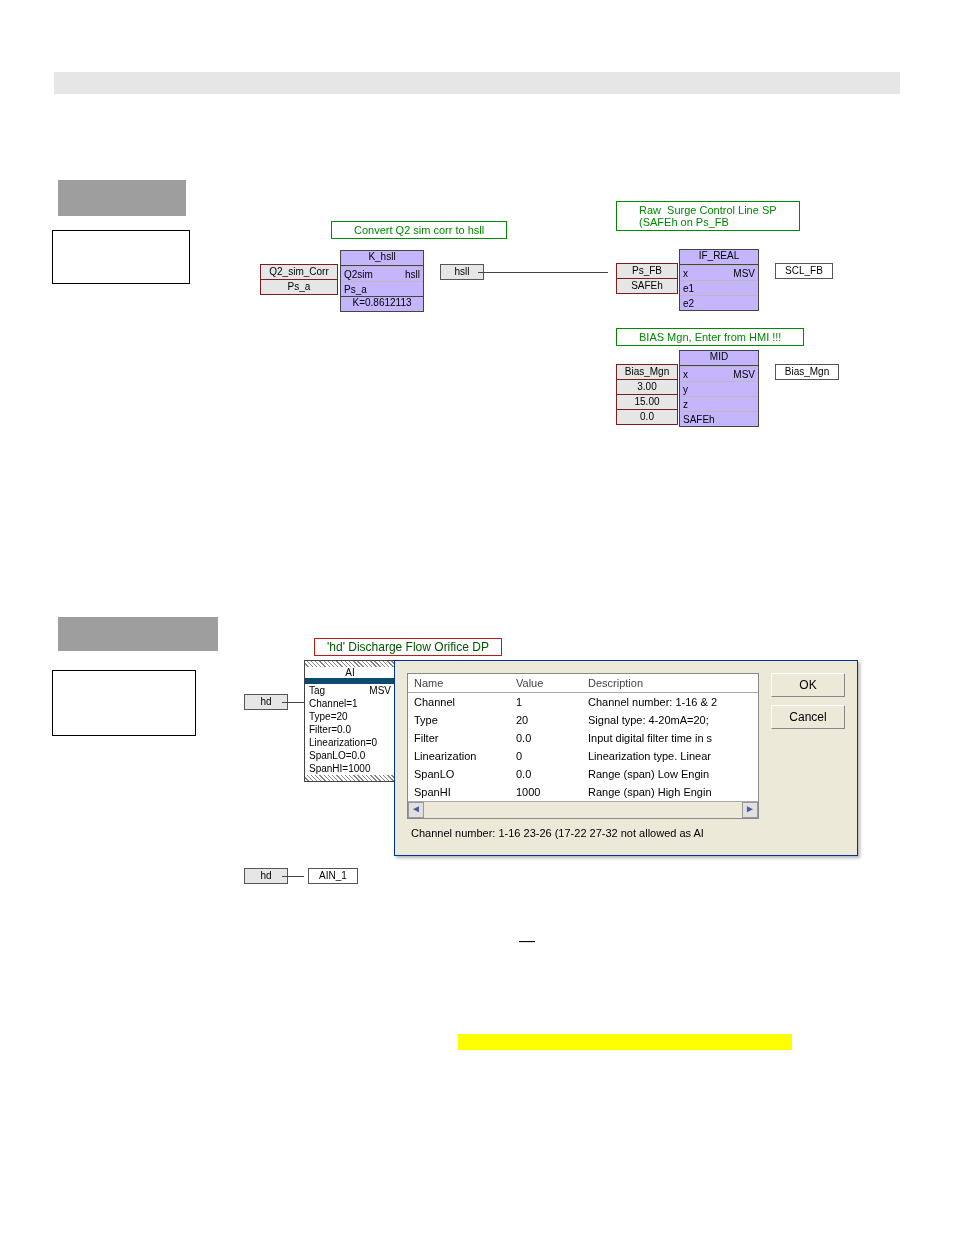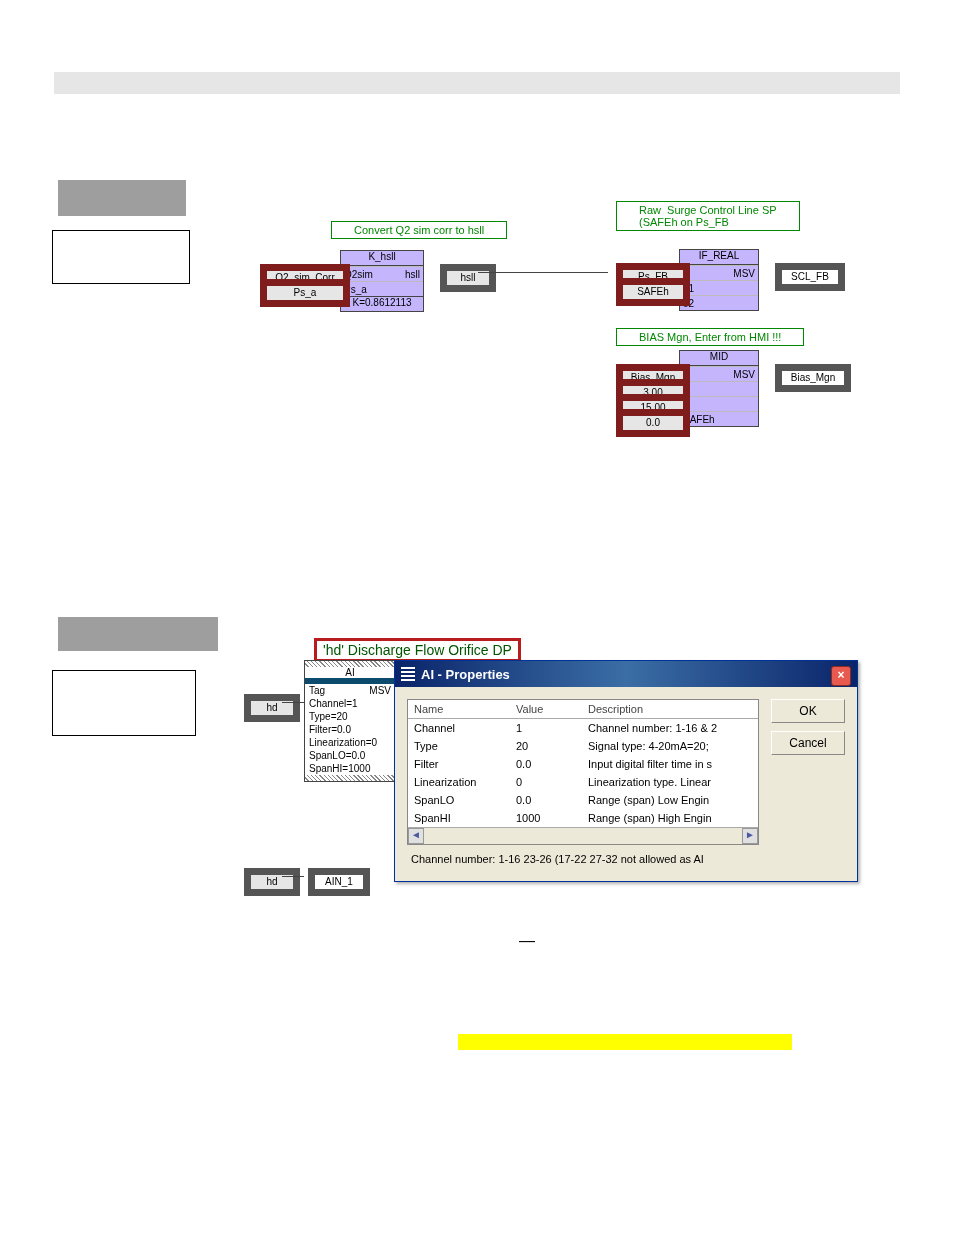--- a/index.html
+++ b/index.html
@@ -40,21 +40,21 @@
     background: #fff;
   }
   .blk {
     border: 1px solid #444;
     background: #c4b5fd;
     position: absolute;
     font-size: 10px;
     text-align: center;
   }
   .in-tag, .out-tag {
-    border: 7px solid #7f1d1d;
+    border: 1px solid #7f1d1d;
     position: absolute;
     font-size: 10px;
     padding: 1px 4px;
     height: 12px;
     line-height: 12px;
     text-align: center;
   }
   .in-tag { background: #e6e6e6; }
   .out-tag  { background: #fff; border-color:#555;}
   .port-row { height:14px; border-top:1px solid #bbb; display:flex; justify-content:space-between; padding:0 3px; align-items:center;}
@@ -85,21 +85,21 @@
   .gh div{border-bottom:1px solid #aaa;}
   .gr{display:flex;font-size:11px;}
   .c1{width:90px;}
   .c2{width:60px;}
   .c3{flex:1;}
   .winbtn{width:72px;height:22px;background:#ece9d8;border:1px solid #888;border-top-color:#fff;border-left-color:#fff;
     border-radius:0;font-size:12px;display:flex;align-items:center;justify-content:center;}
   .hscroll{display:flex;justify-content:space-between;align-items:center;border-top:1px solid #aaa;background:#ece9d8;height:16px;}
   .hscroll span{width:16px;height:16px;background:#e0e0e0;border:1px solid #999;box-sizing:border-box;text-align:center;line-height:12px;font-size:10px;color:#4a5aa0;}
   .status{font-size:11px;padding:8px 4px 4px;}
-  .hd-label{position:absolute;border:3px solid #b91c1c;color:#050;font-size:14px;padding:1px 6px;}
+  .hd-label{position:absolute;border:1px solid #b91c1c;color:#050;font-size:12px;padding:1px 12px;}
   .ai-block{position:absolute;border:1px solid #444;background:#fff;font-size:10px;}
   .ai-block .row{padding:1px 4px;}
   .hatch{background:repeating-linear-gradient(45deg,#fff,#fff 2px,#888 2px,#888 3px);}
   .yellow{background:#ffff00;position:absolute;height:16px;}
   .mdash{position:absolute;font-size:16px;}
 </style>
 </head>
 <body>
 
 <div class="headerbar"></div>
@@ -197,25 +197,20 @@
   <div class="hatch" style="height:6px;"></div>
 </div>
 <div class="out-tag" style="top:694px;left:244px;width:34px;background:#e6e6e6;">hd</div>
 <div class="hline" style="top:702px;left:282px;width:22px;"></div>
 
 <div class="out-tag" style="top:868px;left:244px;width:34px;background:#e6e6e6;">hd</div>
 <div class="hline" style="top:876px;left:282px;width:22px;"></div>
 <div class="out-tag" style="top:868px;left:308px;width:40px;">AIN_1</div>
 
 <div class="dlg" style="top:660px;left:394px;width:462px;">
-  <div class="dlg-title">
-    <span class="stripes"></span>
-    <span>AI - Properties</span>
-    <div class="dlg-close">×</div>
-  </div>
   <div class="dlg-body">
     <div style="display:flex;gap:12px;">
       <div class="grid">
         <div class="gh">
           <div class="c1">Name</div>
           <div class="c2">Value</div>
           <div class="c3">Description</div>
         </div>
         <div class="gr">
             <div class="c1">Channel</div>

